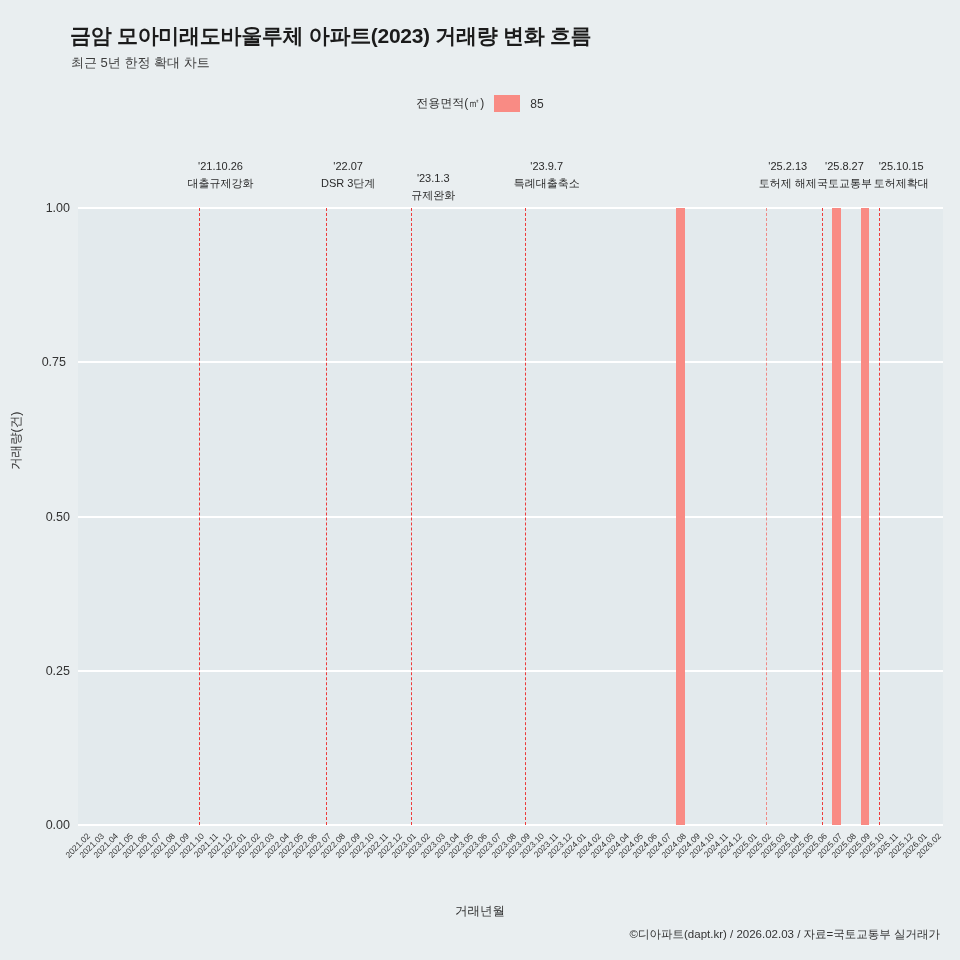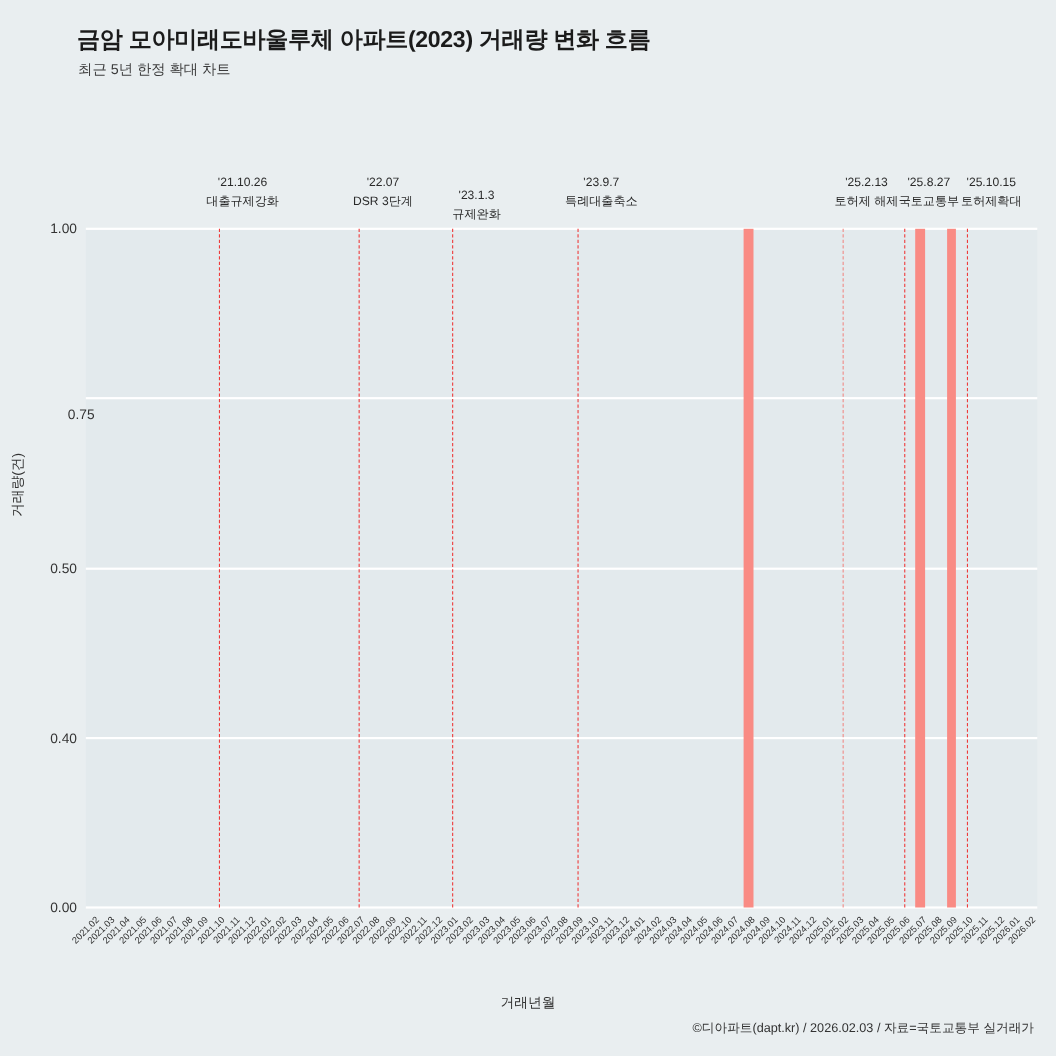--- a/index.html
+++ b/index.html
@@ -152,20 +152,25 @@
   }
 </style>
 </head>
 <body>
 
 <div class="page">
 
   <div class="title">금암 모아미래도바울루체 아파트(2023) 거래량 변화 흐름</div>
   <div class="subtitle">최근 5년 한정 확대 차트</div>
 
+  <div class="legend">
+    <span class="legend-label">전용면적(㎡)</span>
+    <span class="legend-swatch"></span>
+    <span class="legend-value">85</span>
+  </div>
 
   <div class="ylabel">거래량(건)</div>
   <div class="xlabel">거래년월</div>
 
   <div class="plot" id="plot">
       <div class="grid-line" style="top: 616px;"></div>
       <div class="grid-line" style="top: 461.75px;"></div>
       <div class="grid-line" style="top: 307.5px;"></div>
       <div class="grid-line" style="top: 153.25px;"></div>
       <div class="grid-line" style="top: -1px;"></div>
@@ -176,23 +181,23 @@
       <div class="event-line" style="left: 248.156px;"></div>
       <div class="event-line" style="left: 333.238px;"></div>
       <div class="event-line" style="left: 446.68px;"></div>
       <div class="event-line faint" style="left: 687.746px;"></div>
       <div class="event-line" style="left: 744.467px;"></div>
       <div class="event-line" style="left: 801.189px;"></div>
     </div>
 
   <div id="yticks">
       <div class="ytick-label" style="position: absolute; left: 12px; top: 825px; width: 58px; right: auto; text-align: right;">0.00</div>
-      <div class="ytick-label" style="position: absolute; left: 12px; top: 670.75px; width: 58px; right: auto;">0.40</div>
+      <div class="ytick-label" style="position: absolute; left: 12px; top: 670.75px; width: 58px; right: auto;">0.25</div>
       <div class="ytick-label" style="position: absolute; left: 12px; top: 516.5px; width: 58px; right: auto;">0.50</div>
-      <div class="ytick-label" style="position: absolute; left: 28px; top: 362.25px; width: 58px; right: auto; margin-top: 15px;">0.75</div>
+      <div class="ytick-label" style="position: absolute; left: 8px; top: 362.25px; width: 58px; right: auto;">0.75</div>
       <div class="ytick-label" style="position: absolute; left: 12px; top: 208px; width: 58px; right: auto;">1.00</div>
     </div>
   <div id="xticks">
       <div class="xtick" style="left: 33.0902px; top: 831px; width: 52px;">2021.02</div>
       <div class="xtick" style="left: 47.2705px; top: 831px; width: 52px;">2021.03</div>
       <div class="xtick" style="left: 61.4508px; top: 831px; width: 52px;">2021.04</div>
       <div class="xtick" style="left: 75.6311px; top: 831px; width: 52px;">2021.05</div>
       <div class="xtick" style="left: 89.8115px; top: 831px; width: 52px;">2021.06</div>
       <div class="xtick" style="left: 103.992px; top: 831px; width: 52px;">2021.07</div>
       <div class="xtick" style="left: 118.172px; top: 831px; width: 52px;">2021.08</div>

